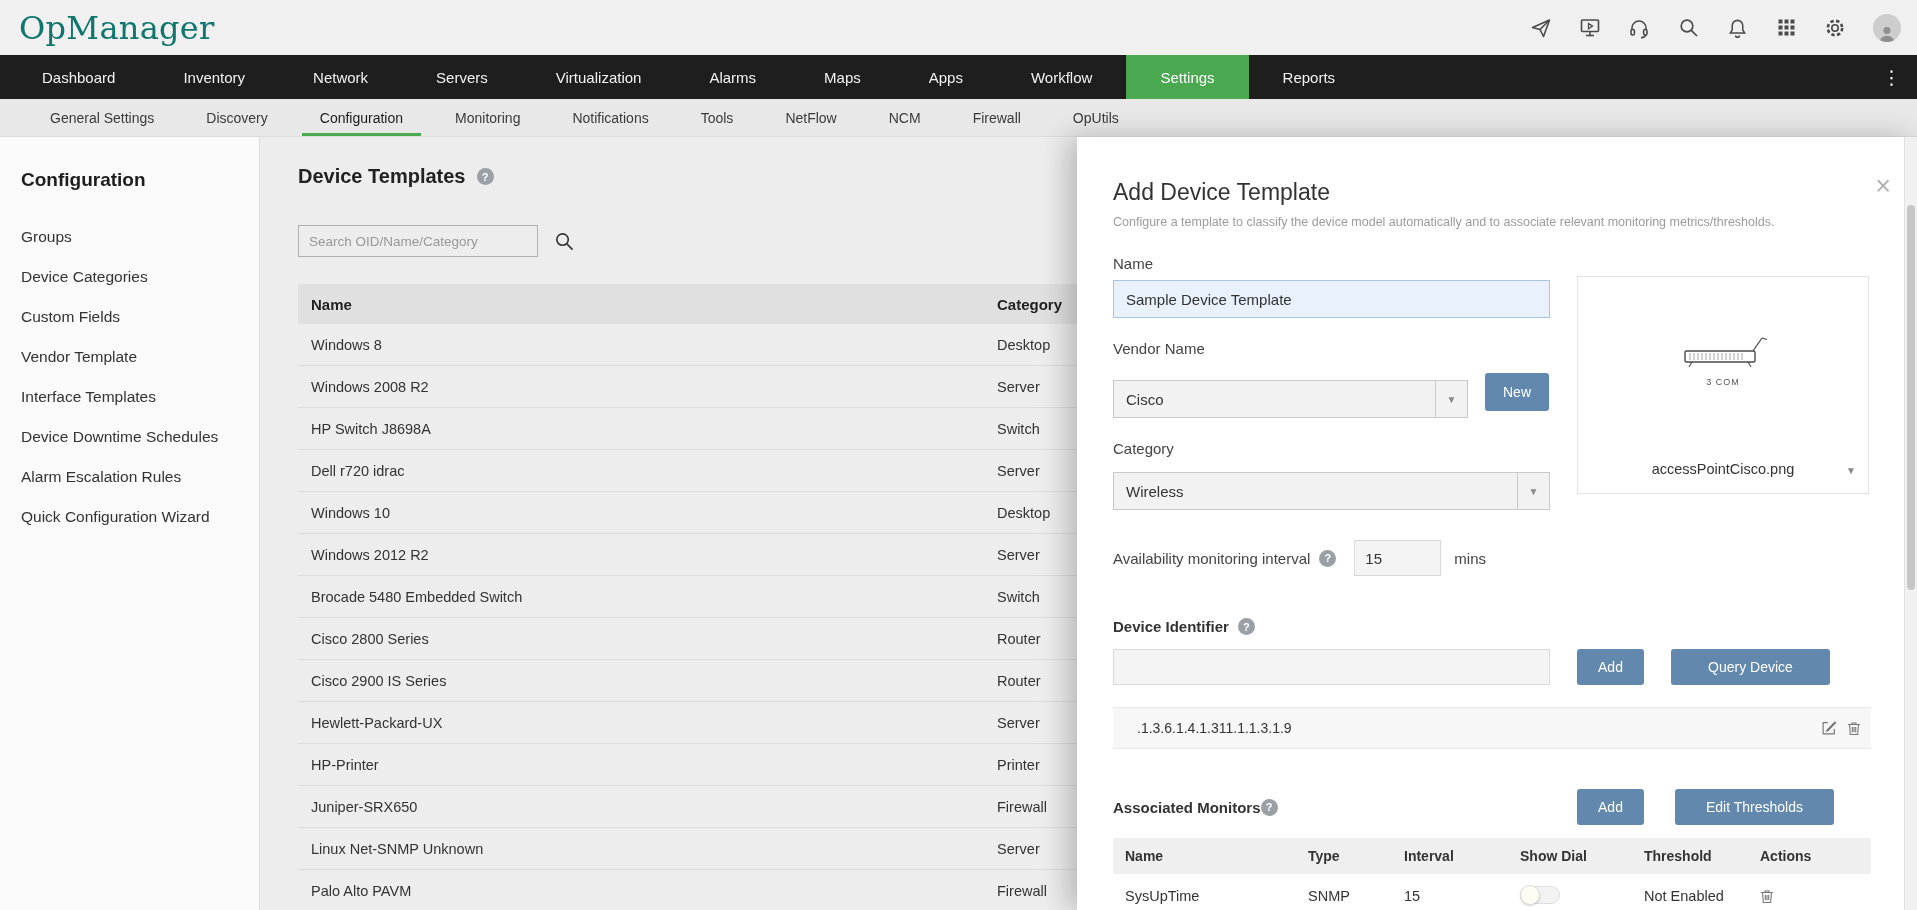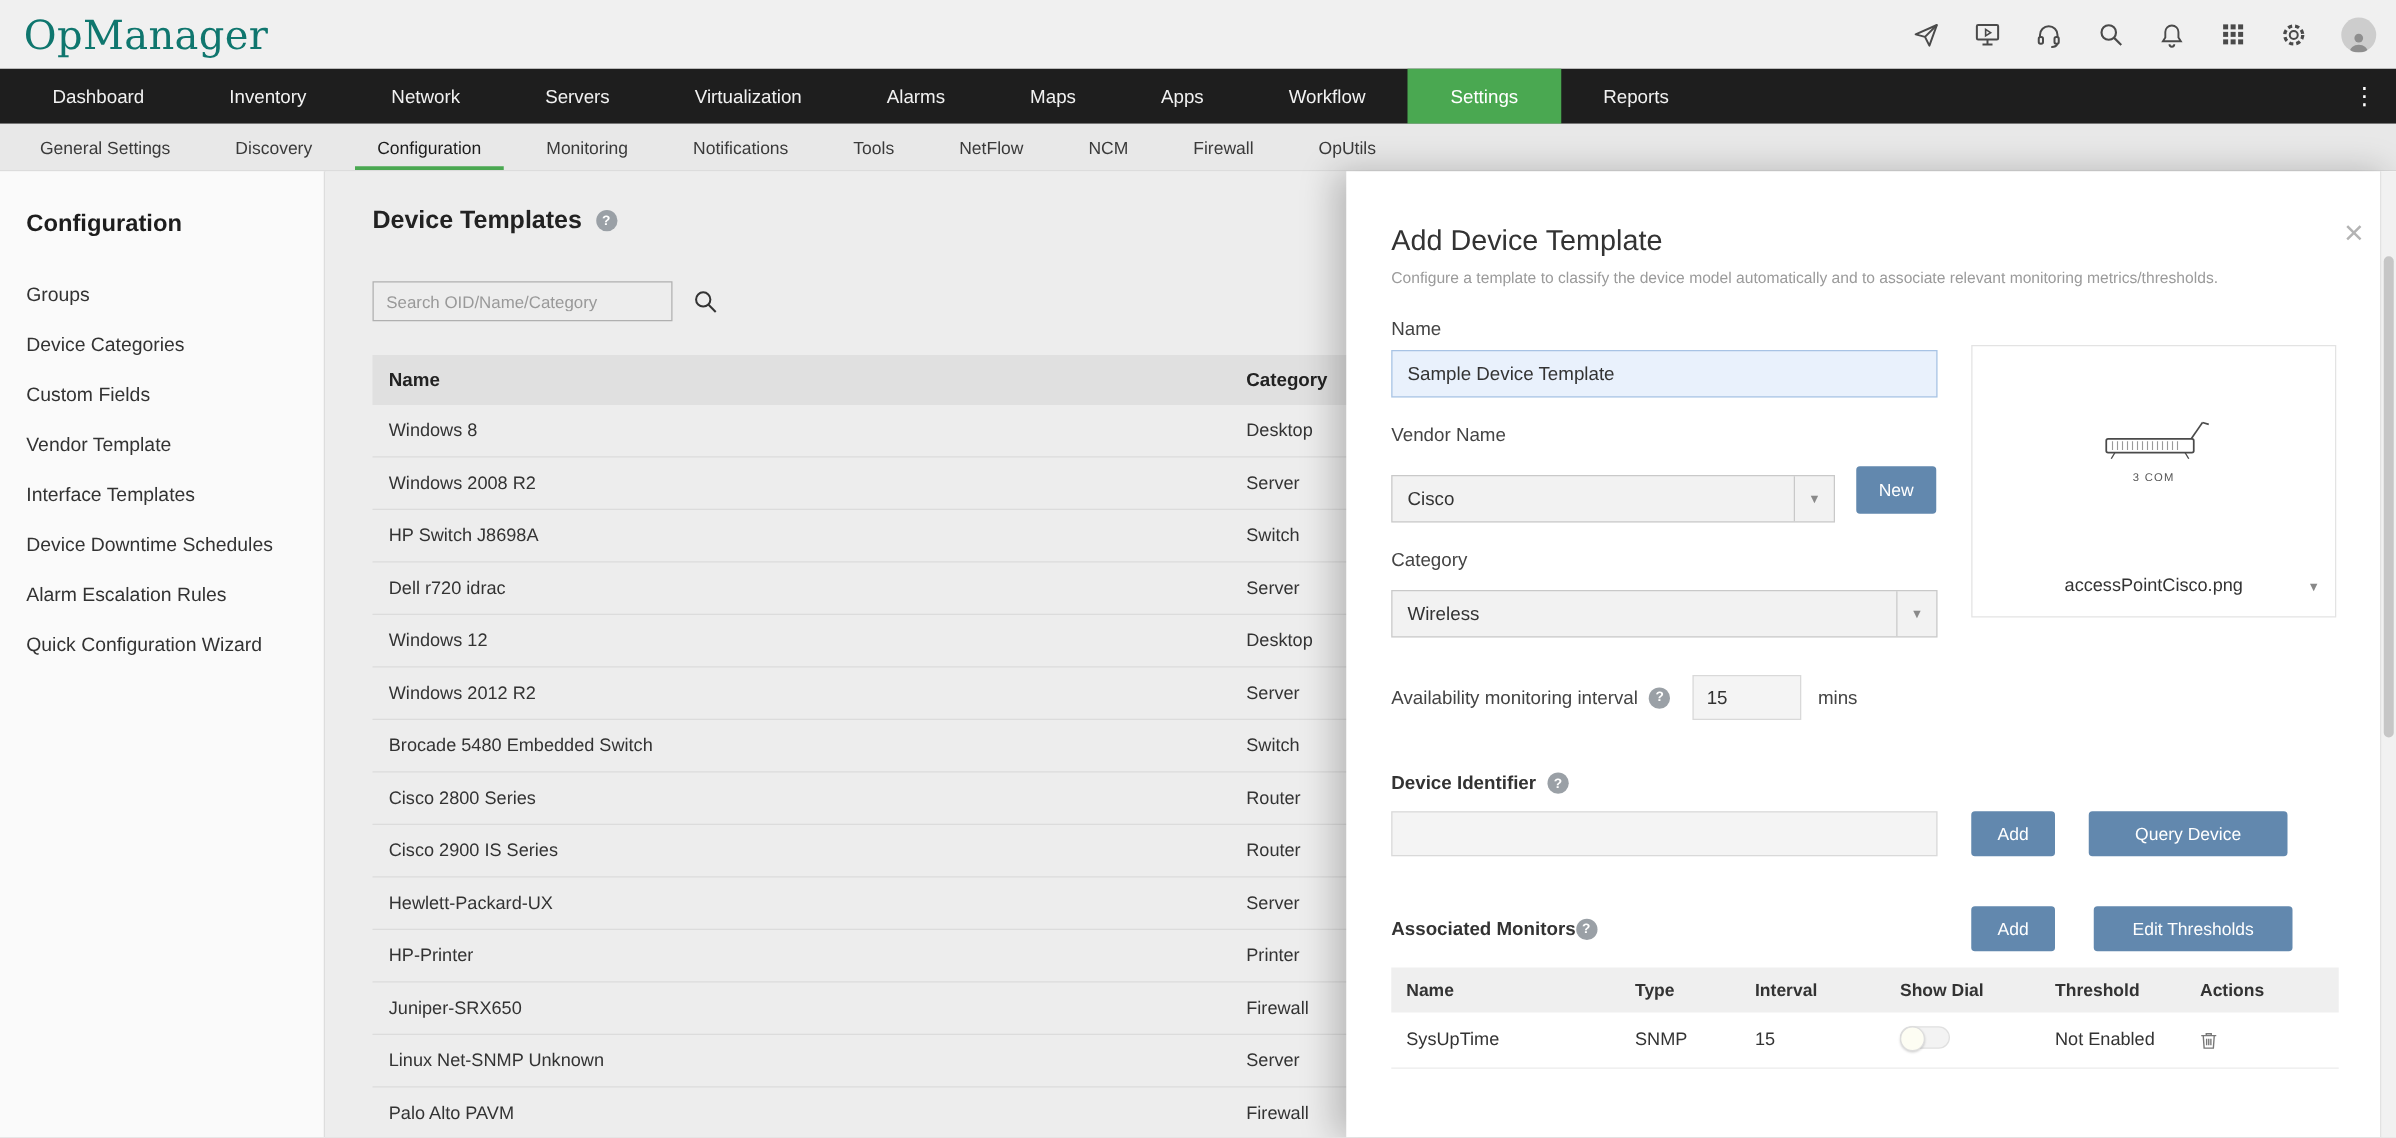--- a/index.html
+++ b/index.html
@@ -14,21 +14,21 @@
   .tb-icon { width:22px; height:22px; display:flex; align-items:center; justify-content:center; cursor:pointer; }
   .avatar { width:28px; height:28px; border-radius:50%; background:#cdcdcd; display:flex; align-items:flex-end; justify-content:center; overflow:hidden; cursor:pointer; }
 
   
   .navbar { position:absolute; left:0; top:55px; width:100%; height:44px; background:#1e1e1e; display:flex; align-items:stretch; padding-left:8px; }
   .nav-item { display:flex; align-items:center; padding:0 34px; color:#f2f2f2; font-size:15px; cursor:pointer; white-space:nowrap; }
   .nav-item.active { background:#4aa851; color:#fff; }
   .nav-dots { margin-left:auto; color:#fff; font-size:19px; display:flex; align-items:center; padding:0 16px; cursor:pointer; }
 
   
-  .subnav { position:absolute; left:0; top:99px; width:100%; height:38px; background:#e8e8e8; display:flex; align-items:stretch; padding-left:6px; border-bottom:1px solid #dcdcdc; }
+  .subnav { position:absolute; left:0; top:99px; width:100%; height:38px; background:#e8e8e8; display:flex; align-items:stretch; padding-left:24px; border-bottom:1px solid #dcdcdc; }
   .subnav-item { display:flex; align-items:center; padding:0 26px; color:#3a3a3a; font-size:14px; cursor:pointer; position:relative; white-space:nowrap; }
   .subnav-item.active { color:#1c1c1c; }
   .subnav-item.active::after { content:""; position:absolute; left:8px; right:8px; bottom:0; height:3px; background:#4aa851; }
 
   
   .bodyarea { position:absolute; left:0; top:137px; width:100%; bottom:0; }
   .sidebar { position:absolute; left:0; top:0; bottom:0; width:260px; background:#fafafa; border-right:1px solid #dddddd; }
   .sidebar-title { font-size:19px; font-weight:bold; color:#1d1d1d; padding:32px 0 0 21px; }
   .sidebar-list { margin-top:26px; }
   .sidebar-item { height:40px; display:flex; align-items:center; padding-left:21px; font-size:15.5px; color:#333; cursor:pointer; }
@@ -251,21 +251,21 @@
           </div>
         <div class="trow">
             <span class="tname">HP Switch J8698A</span>
             <span class="tcat">Switch</span>
           </div>
         <div class="trow">
             <span class="tname">Dell r720 idrac</span>
             <span class="tcat">Server</span>
           </div>
         <div class="trow">
-            <span class="tname">Windows 12</span>
+            <span class="tname">Windows 10</span>
             <span class="tcat">Desktop</span>
           </div>
         <div class="trow">
             <span class="tname">Windows 2012 R2</span>
             <span class="tcat">Server</span>
           </div>
         <div class="trow">
             <span class="tname">Brocade 5480 Embedded Switch</span>
             <span class="tcat">Switch</span>
           </div>
@@ -367,20 +367,36 @@
         <span class="section-label">Device Identifier</span>
         <span class="help">?</span>
       </div>
 
       <div class="identifier-row">
         <input class="identifier-input" value="" style="">
         <button class="btn btn-add">Add</button>
         <button class="btn btn-wide">Query Device</button>
       </div>
 
+      <div class="oid-row">
+        <span>.1.3.6.1.4.1.311.1.1.3.1.9</span>
+        <span class="oid-actions">
+          <span class="mini-icon">
+            <svg width="16" height="16" viewBox="0 0 15 15" fill="none" stroke="#777" stroke-width="1.1">
+                <path d="M6.5 2.5 H2 v10.5 h10.5 V8.5"></path>
+                <path d="M5.8 9.3 L13 2 l.6.6 L6.5 10 l-1.2.3 z"></path>
+              </svg>
+          </span>
+          <span class="mini-icon">
+            <svg width="14" height="15" viewBox="0 0 14 15" fill="none" stroke="#777" stroke-width="1.1">
+                <path d="M1 3.5 h12 M5 3.5 V2 h4 v1.5 M2.6 3.5 l.7 10 h7.4 l.7 -10 M5.3 6 v5.2 M7 6 v5.2 M8.7 6 v5.2"></path>
+              </svg>
+          </span>
+        </span>
+      </div>
 
       <div class="monitors-row">
         <span class="section-label">Associated Monitors</span>
         <span class="help">?</span>
         <span class="monitors-buttons">
           <button class="btn btn-add">Add</button>
           <button class="btn btn-wide">Edit Thresholds</button>
         </span>
       </div>
 

